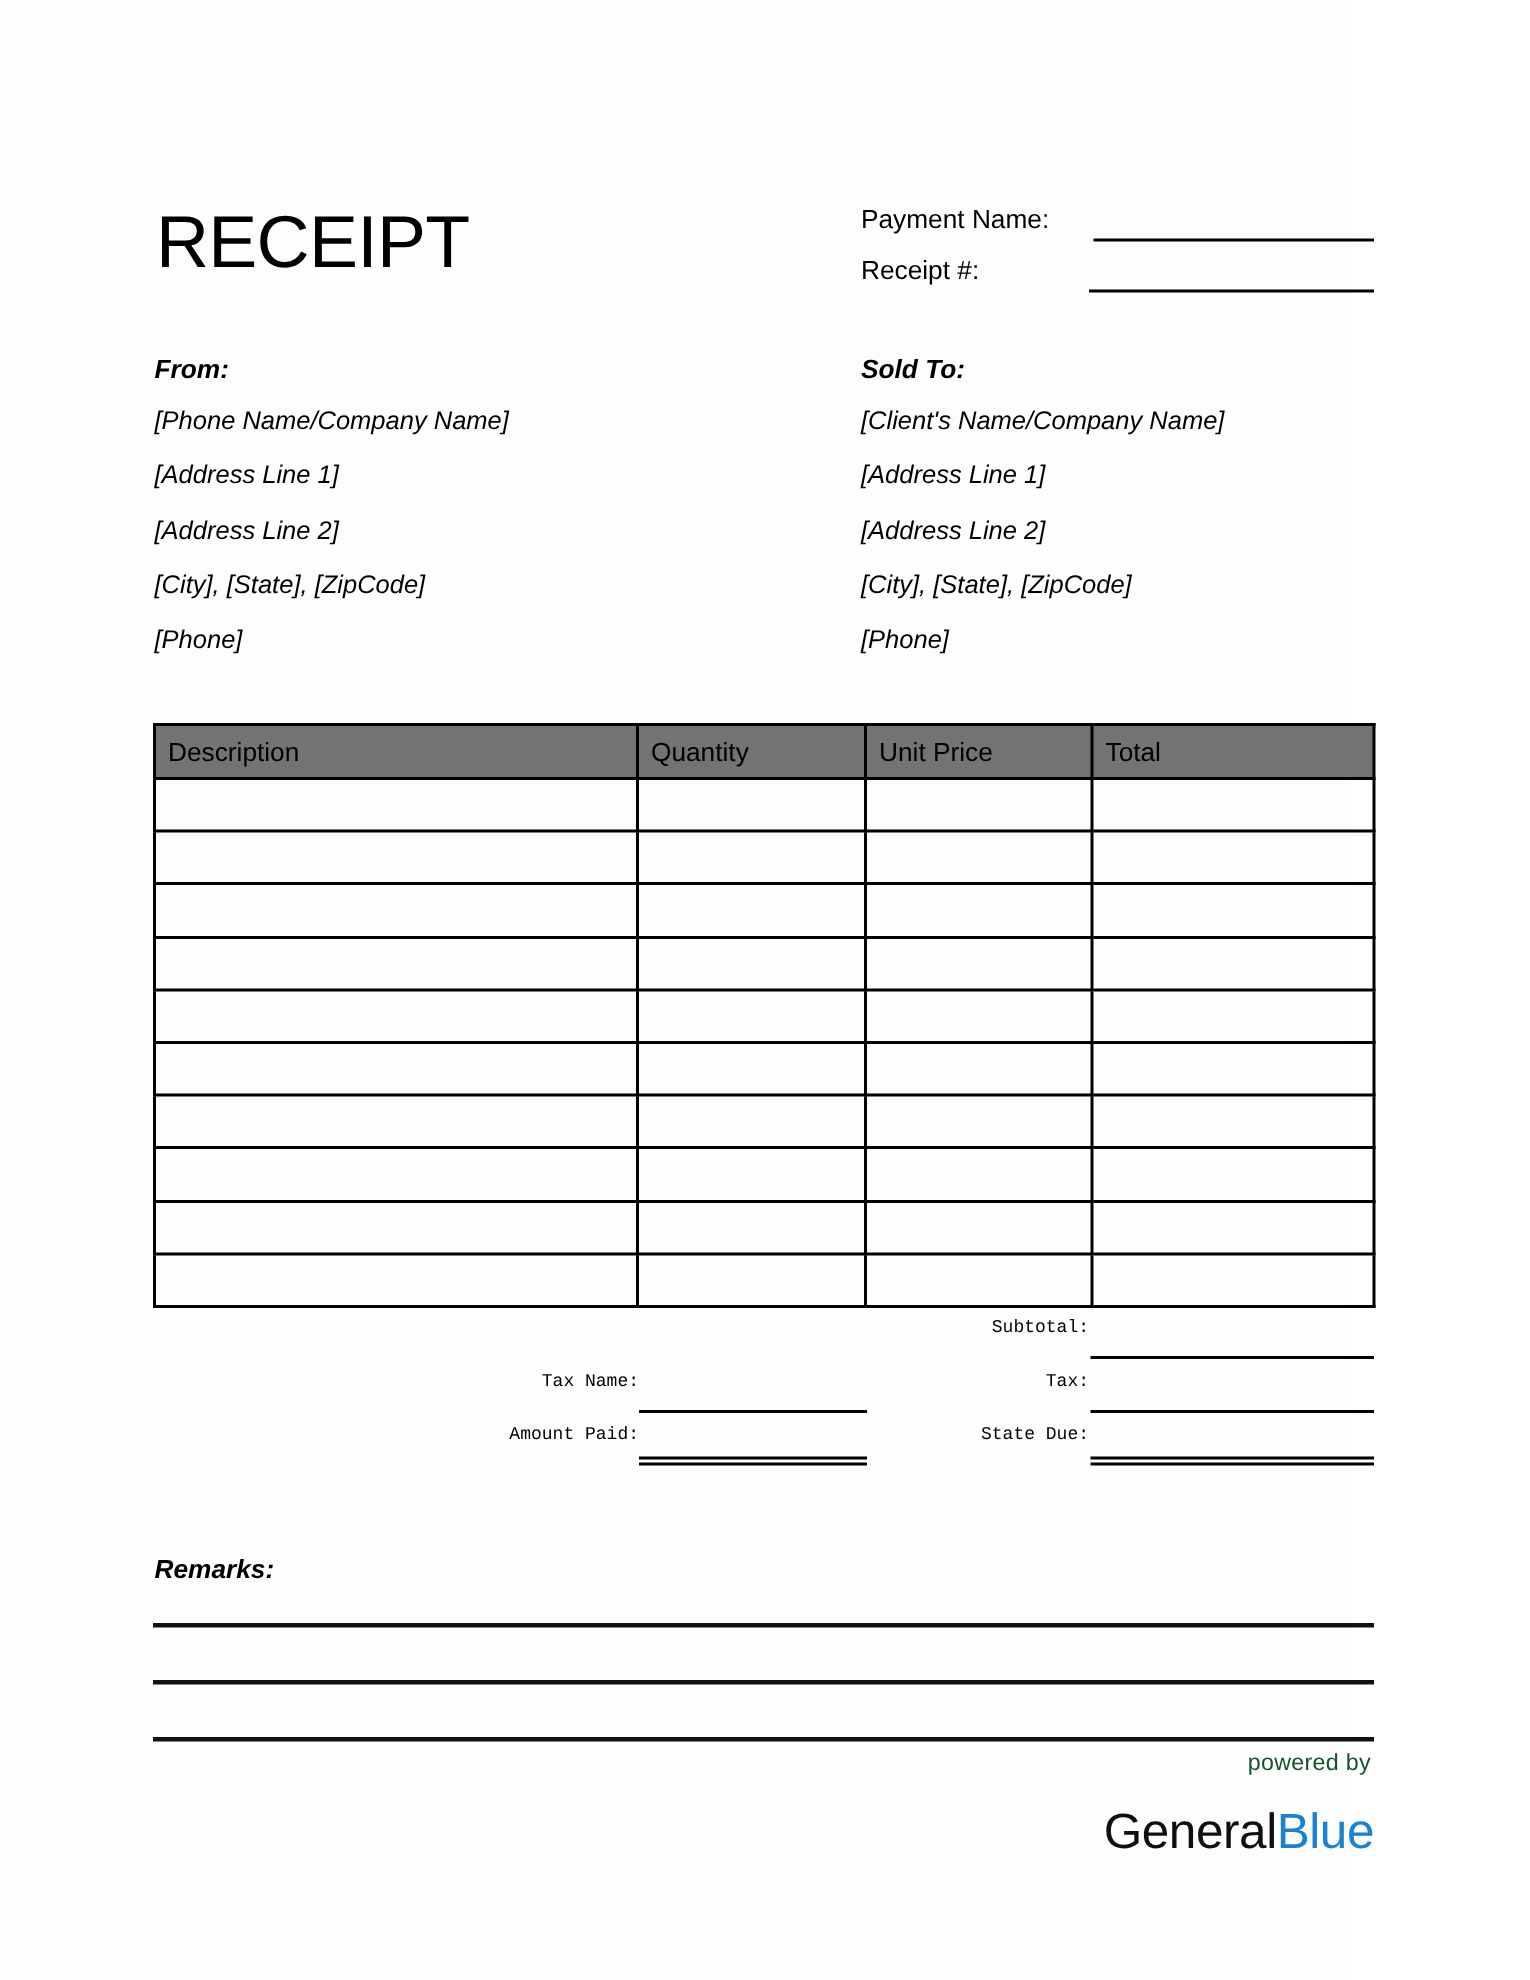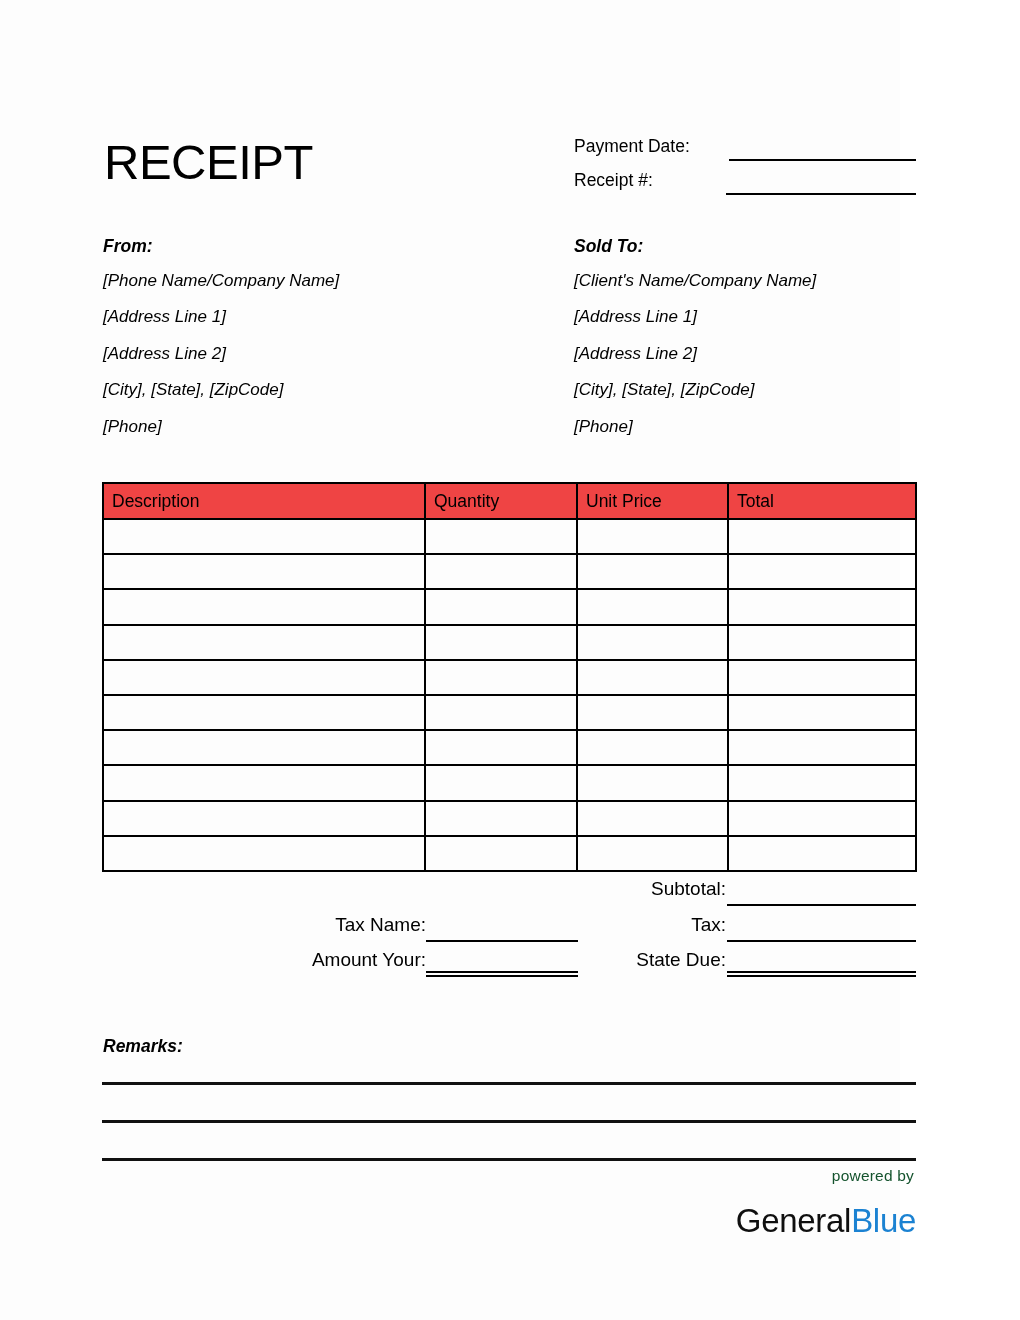--- a/index.html
+++ b/index.html
@@ -109,21 +109,21 @@
     border-collapse: collapse;
     table-layout: fixed;
   }
   .items th, .items td {
     border: 2.2px solid #000;
     padding: 0;
     height: 35.2px;
     box-sizing: border-box;
   }
   .items th {
-    background: #ef4444;
+    background: #737373;
     text-align: left;
     font-size: 17.5px;
     font-weight: 400;
     padding: 0 0 0 8px;
     height: 36px;
     vertical-align: middle;
   }
   .col-desc  { width: 322px; }
   .col-qty   { width: 152px; }
   .col-price { width: 151px; }
@@ -142,23 +142,24 @@
     height: 36px;
     width: 100%;
   }
   .tot-row.r1 { top: 0px; }
   .tot-row.r2 { top: 36px; }
   .tot-row.r3 { top: 71px; }
 
   .tot-label {
     position: absolute;
     top: 6px;
-    font-size: 19px;
+    font-size: 12px;
     text-align: right;
     white-space: nowrap;
+    font-family: Liberation Mono, monospace;
   }
   .tot-line {
     position: absolute;
     bottom: 2px;
     height: 0;
   }
   .tot-line.single { border-bottom: 2.2px solid #000; }
   .tot-line.double {
     border-bottom: 2.2px solid #000;
     border-top: 2.2px solid #000;
@@ -227,21 +228,21 @@
 <body>
 
 <div class="page">
   <div class="sheet">
 
     <div class="header">
       <div class="doc-title">RECEIPT</div>
 
       <div class="meta">
         <div class="meta-row">
-          <span class="meta-label">Payment Date:</span>
+          <span class="meta-label">Payment Name:</span>
           <span class="meta-line date"></span>
         </div>
         <div class="meta-row">
           <span class="meta-label">Receipt #:</span>
           <span class="meta-line rcpt"></span>
         </div>
       </div>
     </div>
 
     <div class="parties">
@@ -348,21 +349,21 @@
         <span class="tot-label right">Subtotal:</span>
         <span class="tot-line single right"></span>
       </div>
       <div class="tot-row r2">
         <span class="tot-label left">Tax Name:</span>
         <span class="tot-line single left"></span>
         <span class="tot-label right">Tax:</span>
         <span class="tot-line single right"></span>
       </div>
       <div class="tot-row r3">
-        <span class="tot-label left">Amount Your:</span>
+        <span class="tot-label left">Amount Paid:</span>
         <span class="tot-line double left"></span>
         <span class="tot-label right">State Due:</span>
         <span class="tot-line double right"></span>
       </div>
     </div>
 
     <div class="remarks">
       <div class="remarks-title">Remarks:</div>
       <div class="rule l1"></div>
       <div class="rule l2"></div>

